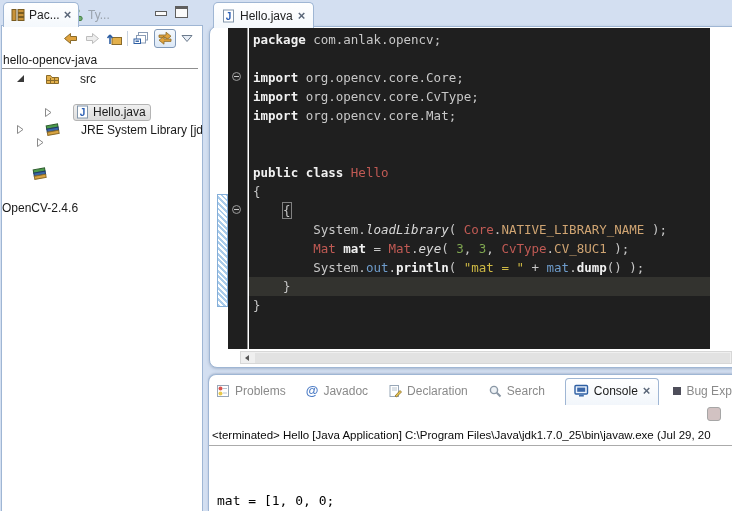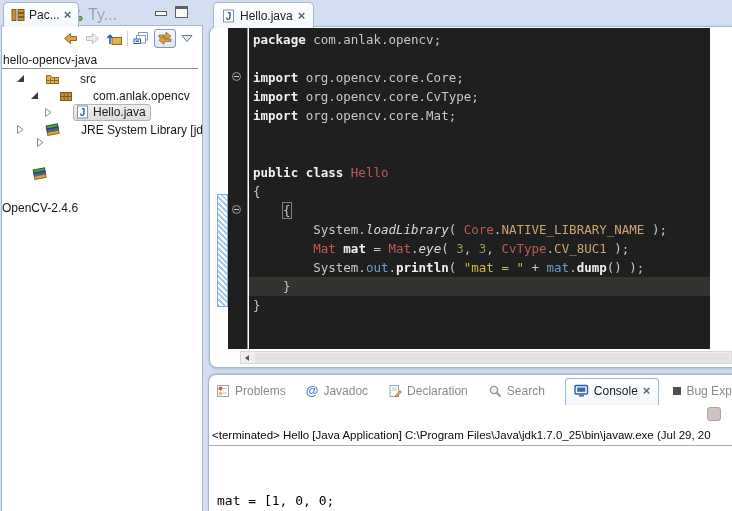--- a/index.html
+++ b/index.html
@@ -13,21 +13,21 @@
   .abs { position:absolute; }
 
   
   .lp-body { left:1px; top:25px; width:202px; height:486px; background:#fff;
              border:1px solid #9fb6d4; border-bottom:none; }
   .lp-tab-active { left:3px; top:2px; height:25px; display:flex; align-items:center; gap:4px;
              padding:0 7px; background:linear-gradient(#ffffff,#f4f8fc);
              border:1px solid #9fb6d4; border-bottom:none; border-radius:5px 5px 0 0; z-index:3;
              font-size:12px; color:#222; }
   .lp-tab-inactive { left:70px; top:4px; height:21px; display:flex; align-items:center; gap:4px;
-             font-size:16px; color:#9aa3ad; }
+             font-size:12px; color:#9aa3ad; }
   .close-x { font-size:13px; font-weight:bold; color:#5a6678; line-height:10px; cursor:default; }
   .winbtn-min { left:155px; top:11px; width:12px; height:5px; border:1px solid #5f5f5f; background:#fafafa; }
   .winbtn-max { left:175px; top:6px; width:13px; height:12px; border:1px solid #5f5f5f; border-top:3px solid #5f5f5f; background:#fafafa; }
 
   .lp-toolbar { left:2px; top:28px; width:200px; height:21px; display:flex; justify-content:flex-end;
                 align-items:center; gap:4px; padding-right:8px; background:#fff; z-index:2;}
   .toolbtn { width:18px; height:18px; display:flex; align-items:center; justify-content:center; }
   .tool-sep { width:1px; height:15px; background:#c7d2e0; }
   .tool-pressed { border:1px solid #7f98b8; background:linear-gradient(#f5f9fd,#dce8f6);
                   border-radius:3px; width:22px; height:19px; }
@@ -175,36 +175,20 @@
       <span>
         <svg width="15" height="13" viewBox="0 0 15 13">
           <path d="M1.5 3.5 h4 l1.5 2 h6.5 v6 h-12 z" fill="#e3b04b" stroke="#8a6b2a"></path>
           <line x1="5.5" y1="6" x2="5.5" y2="11" stroke="#8a6b2a"></line>
           <line x1="9.5" y1="6" x2="9.5" y2="11" stroke="#8a6b2a"></line>
           <line x1="1.5" y1="8.5" x2="13.5" y2="8.5" stroke="#8a6b2a"></line>
         </svg>
       </span>
       <span>src</span>
     </div>
-    <div class="tree-row" style="top: 17px; padding-left: 28px;">
-      <span>
-        <svg width="9" height="9" viewBox="0 0 9 9">
-          <path d="M8 1 L8 8 L1 8 Z" fill="#3a3a3a"></path>
-        </svg>
-      </span>
-      <span>
-        <svg width="14" height="12" viewBox="0 0 14 12">
-          <rect x="1.5" y="2.5" width="11" height="8" fill="#c99238" stroke="#7a5c20"></rect>
-          <line x1="5.2" y1="2.5" x2="5.2" y2="10.5" stroke="#7a5c20"></line>
-          <line x1="8.8" y1="2.5" x2="8.8" y2="10.5" stroke="#7a5c20"></line>
-          <line x1="1.5" y1="6.5" x2="12.5" y2="6.5" stroke="#7a5c20"></line>
-        </svg>
-      </span>
-      <span>com.anlak.opencv</span>
-    </div>
     <div class="tree-row" style="top: 34px; padding-left: 42px;">
       <span>
         <svg width="9" height="9" viewBox="0 0 9 9">
           <path d="M1.5 0.5 L7 4.5 L1.5 8.5 Z" fill="#ffffff" stroke="#8a8a8a"></path>
         </svg>
       </span>
       <span class="selbox">
         <span>
           <svg width="13" height="14" viewBox="0 0 13 14">
             <rect x="1.5" y="1" width="10" height="12" fill="#ffffff" stroke="#8296ab"></rect>

